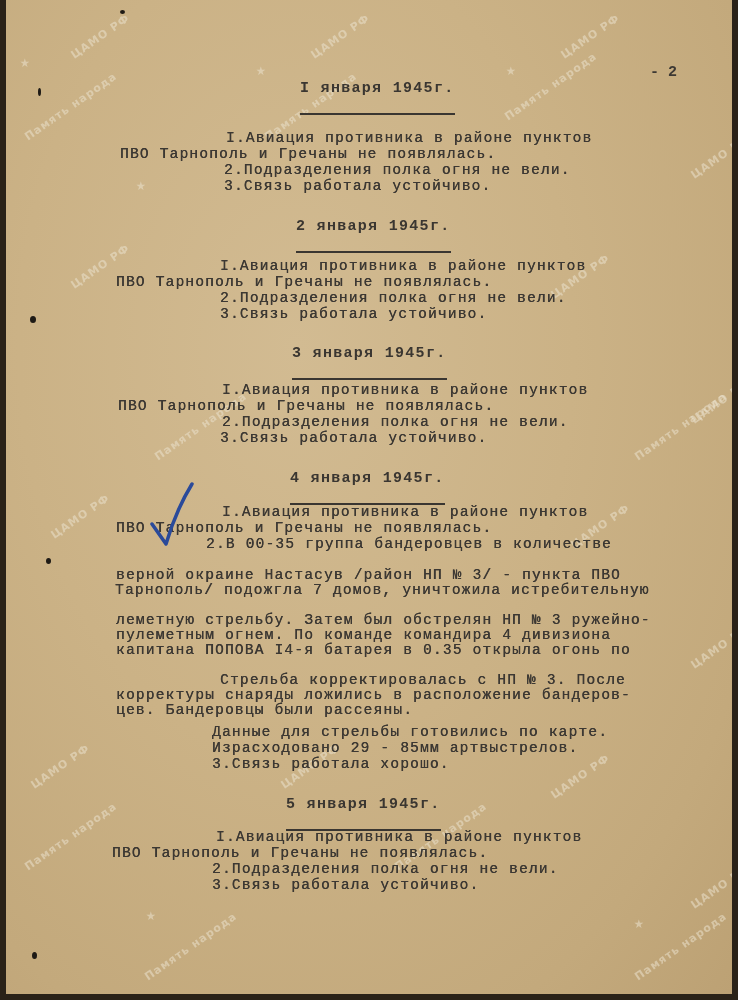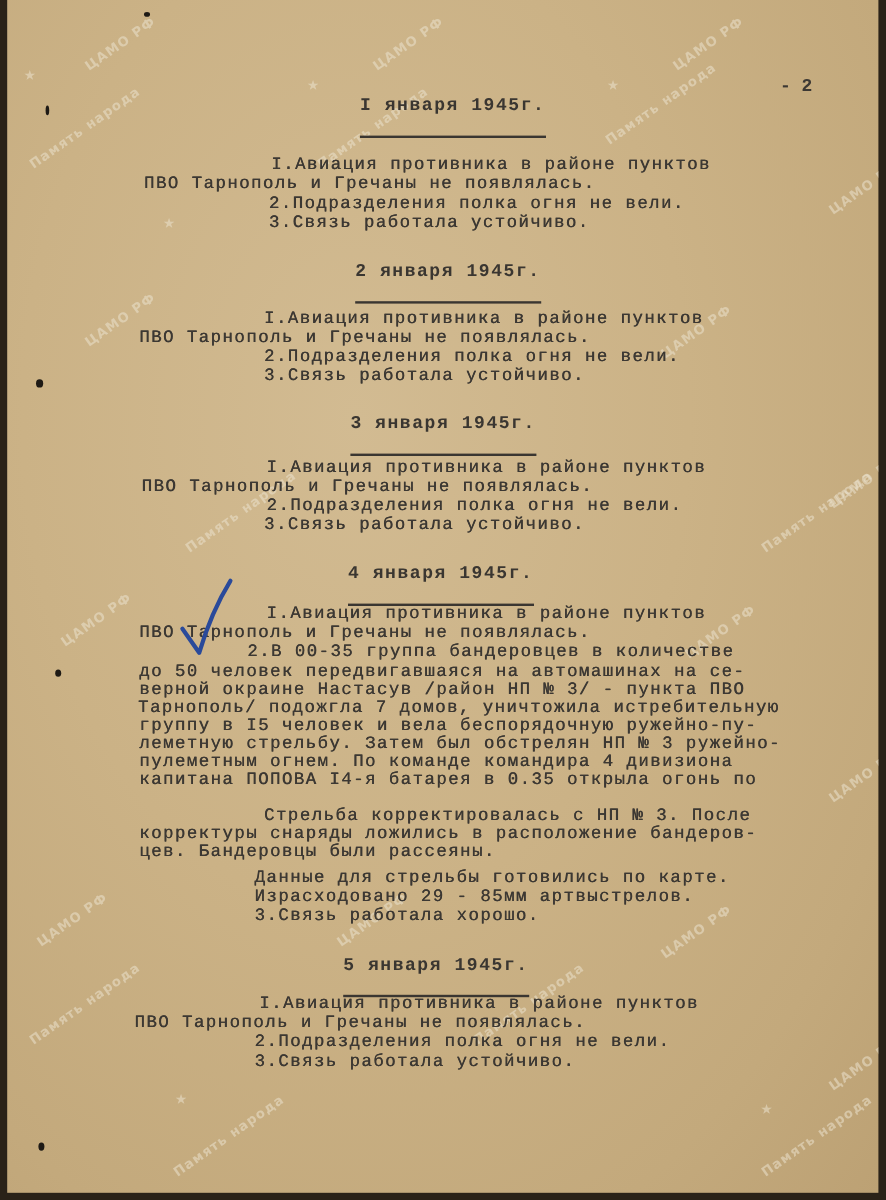--- a/index.html
+++ b/index.html
@@ -92,24 +92,22 @@
   <div class="heading" style="left:286px;top:345px"><span class="u">3 января 1945г.</span></div>
   <div class="line" style="left:216px;top:382px">I.Авиация противника в районе пунктов</div>
   <div class="line" style="left:112px;top:398px">ПВО Тарнополь и Гречаны не появлялась.</div>
   <div class="line" style="left:216px;top:414px">2.Подразделения полка огня не вели.</div>
   <div class="line" style="left:214px;top:430px">3.Связь работала устойчиво.</div>
 
   <div class="heading" style="left:284px;top:470px"><span class="u">4 января 1945г.</span></div>
   <div class="line" style="left:216px;top:504px">I.Авиация противника в районе пунктов</div>
   <div class="line" style="left:110px;top:520px">ПВО Тарнополь и Гречаны не появлялась.</div>
   <div class="line" style="left:200px;top:536px">2.В 00-35 группа бандеровцев в количестве</div>
-  <div class="line" style="left:110px;top:552px">до 50 человек передвигавшаяся на автомашинах на се-</div>
   <div class="line" style="left:110px;top:567px">верной окраине Настасув /район НП № 3/ - пункта ПВО</div>
   <div class="line" style="left:109px;top:582px">Тарнополь/ подожгла 7 домов, уничтожила истребительную</div>
-  <div class="line" style="left:110px;top:597px">группу в I5 человек и вела беспорядочную ружейно-пу-</div>
   <div class="line" style="left:110px;top:612px">леметную стрельбу. Затем был обстрелян НП № 3 ружейно-</div>
   <div class="line" style="left:110px;top:627px">пулеметным огнем. По команде командира 4 дивизиона</div>
   <div class="line" style="left:110px;top:642px">капитана ПОПОВА I4-я батарея в 0.35 открыла огонь по</div>
   <div class="line" style="left:214px;top:672px">Стрельба корректировалась с НП № 3. После</div>
   <div class="line" style="left:110px;top:687px">корректуры снаряды ложились в расположение бандеров-</div>
   <div class="line" style="left:110px;top:702px">цев. Бандеровцы были рассеяны.</div>
   <div class="line" style="left:206px;top:724px">Данные для стрельбы готовились по карте.</div>
   <div class="line" style="left:206px;top:740px">Израсходовано 29 - 85мм артвыстрелов.</div>
   <div class="line" style="left:206px;top:756px">3.Связь работала хорошо.</div>
 

